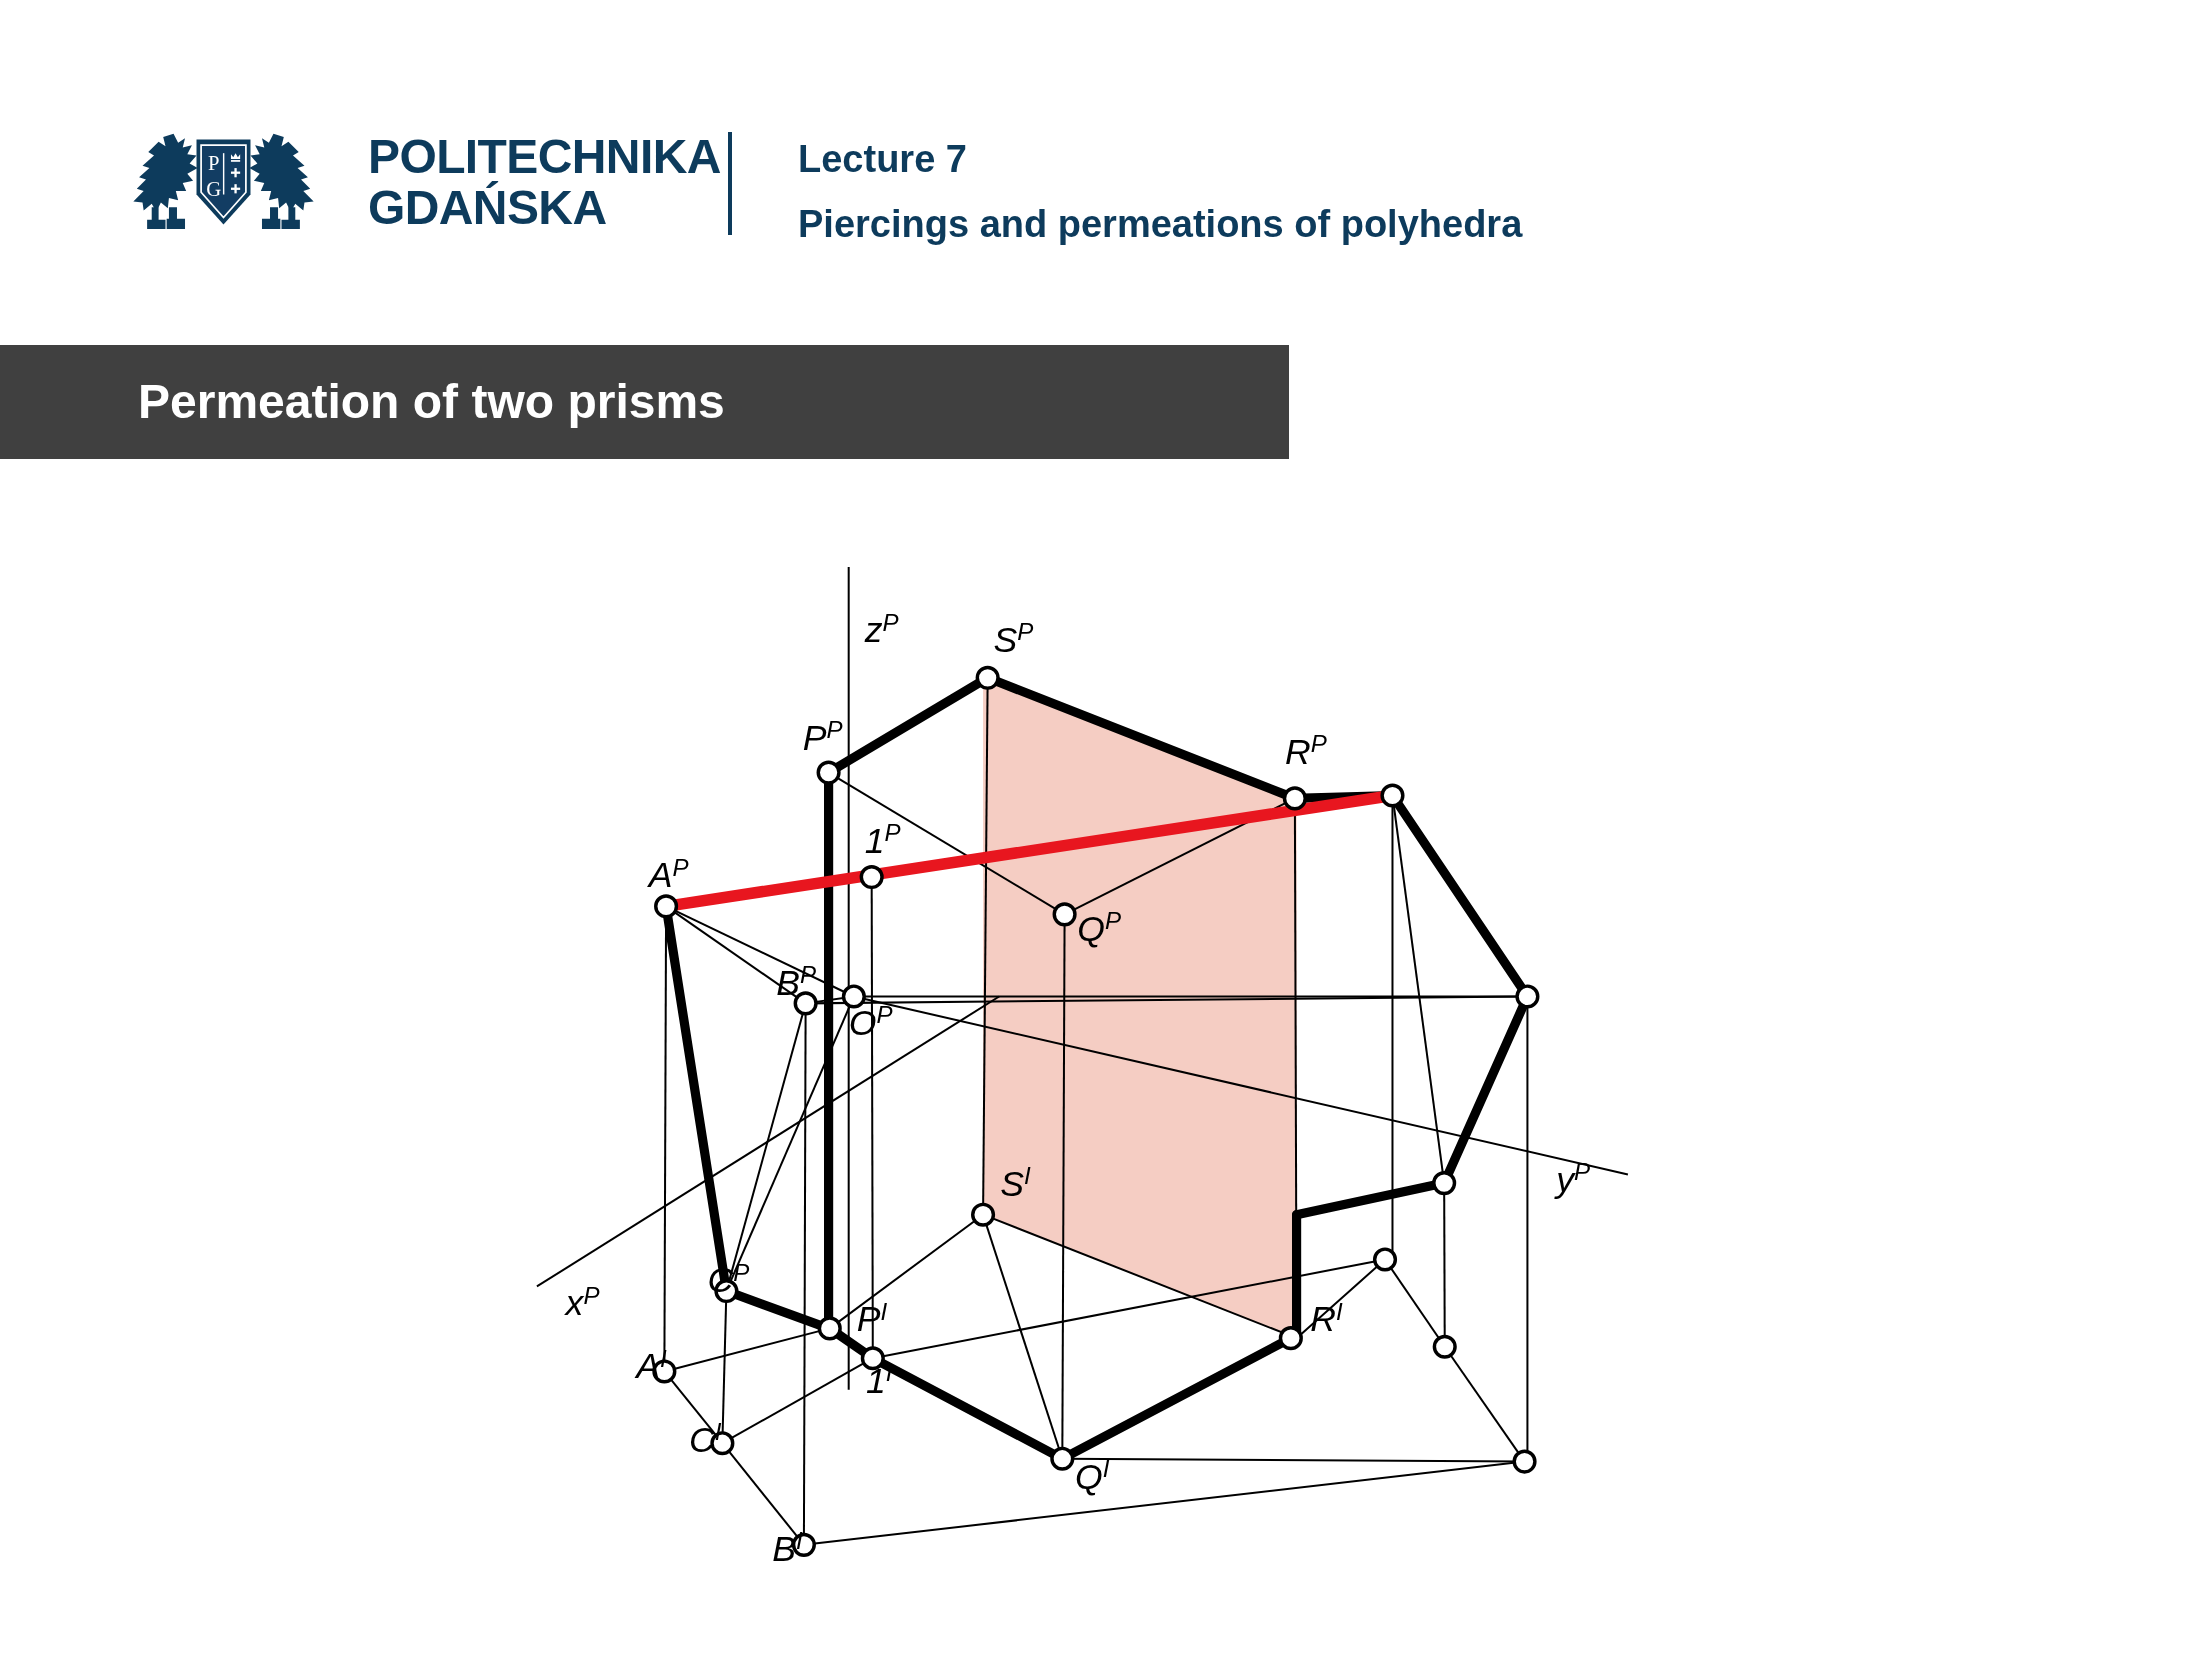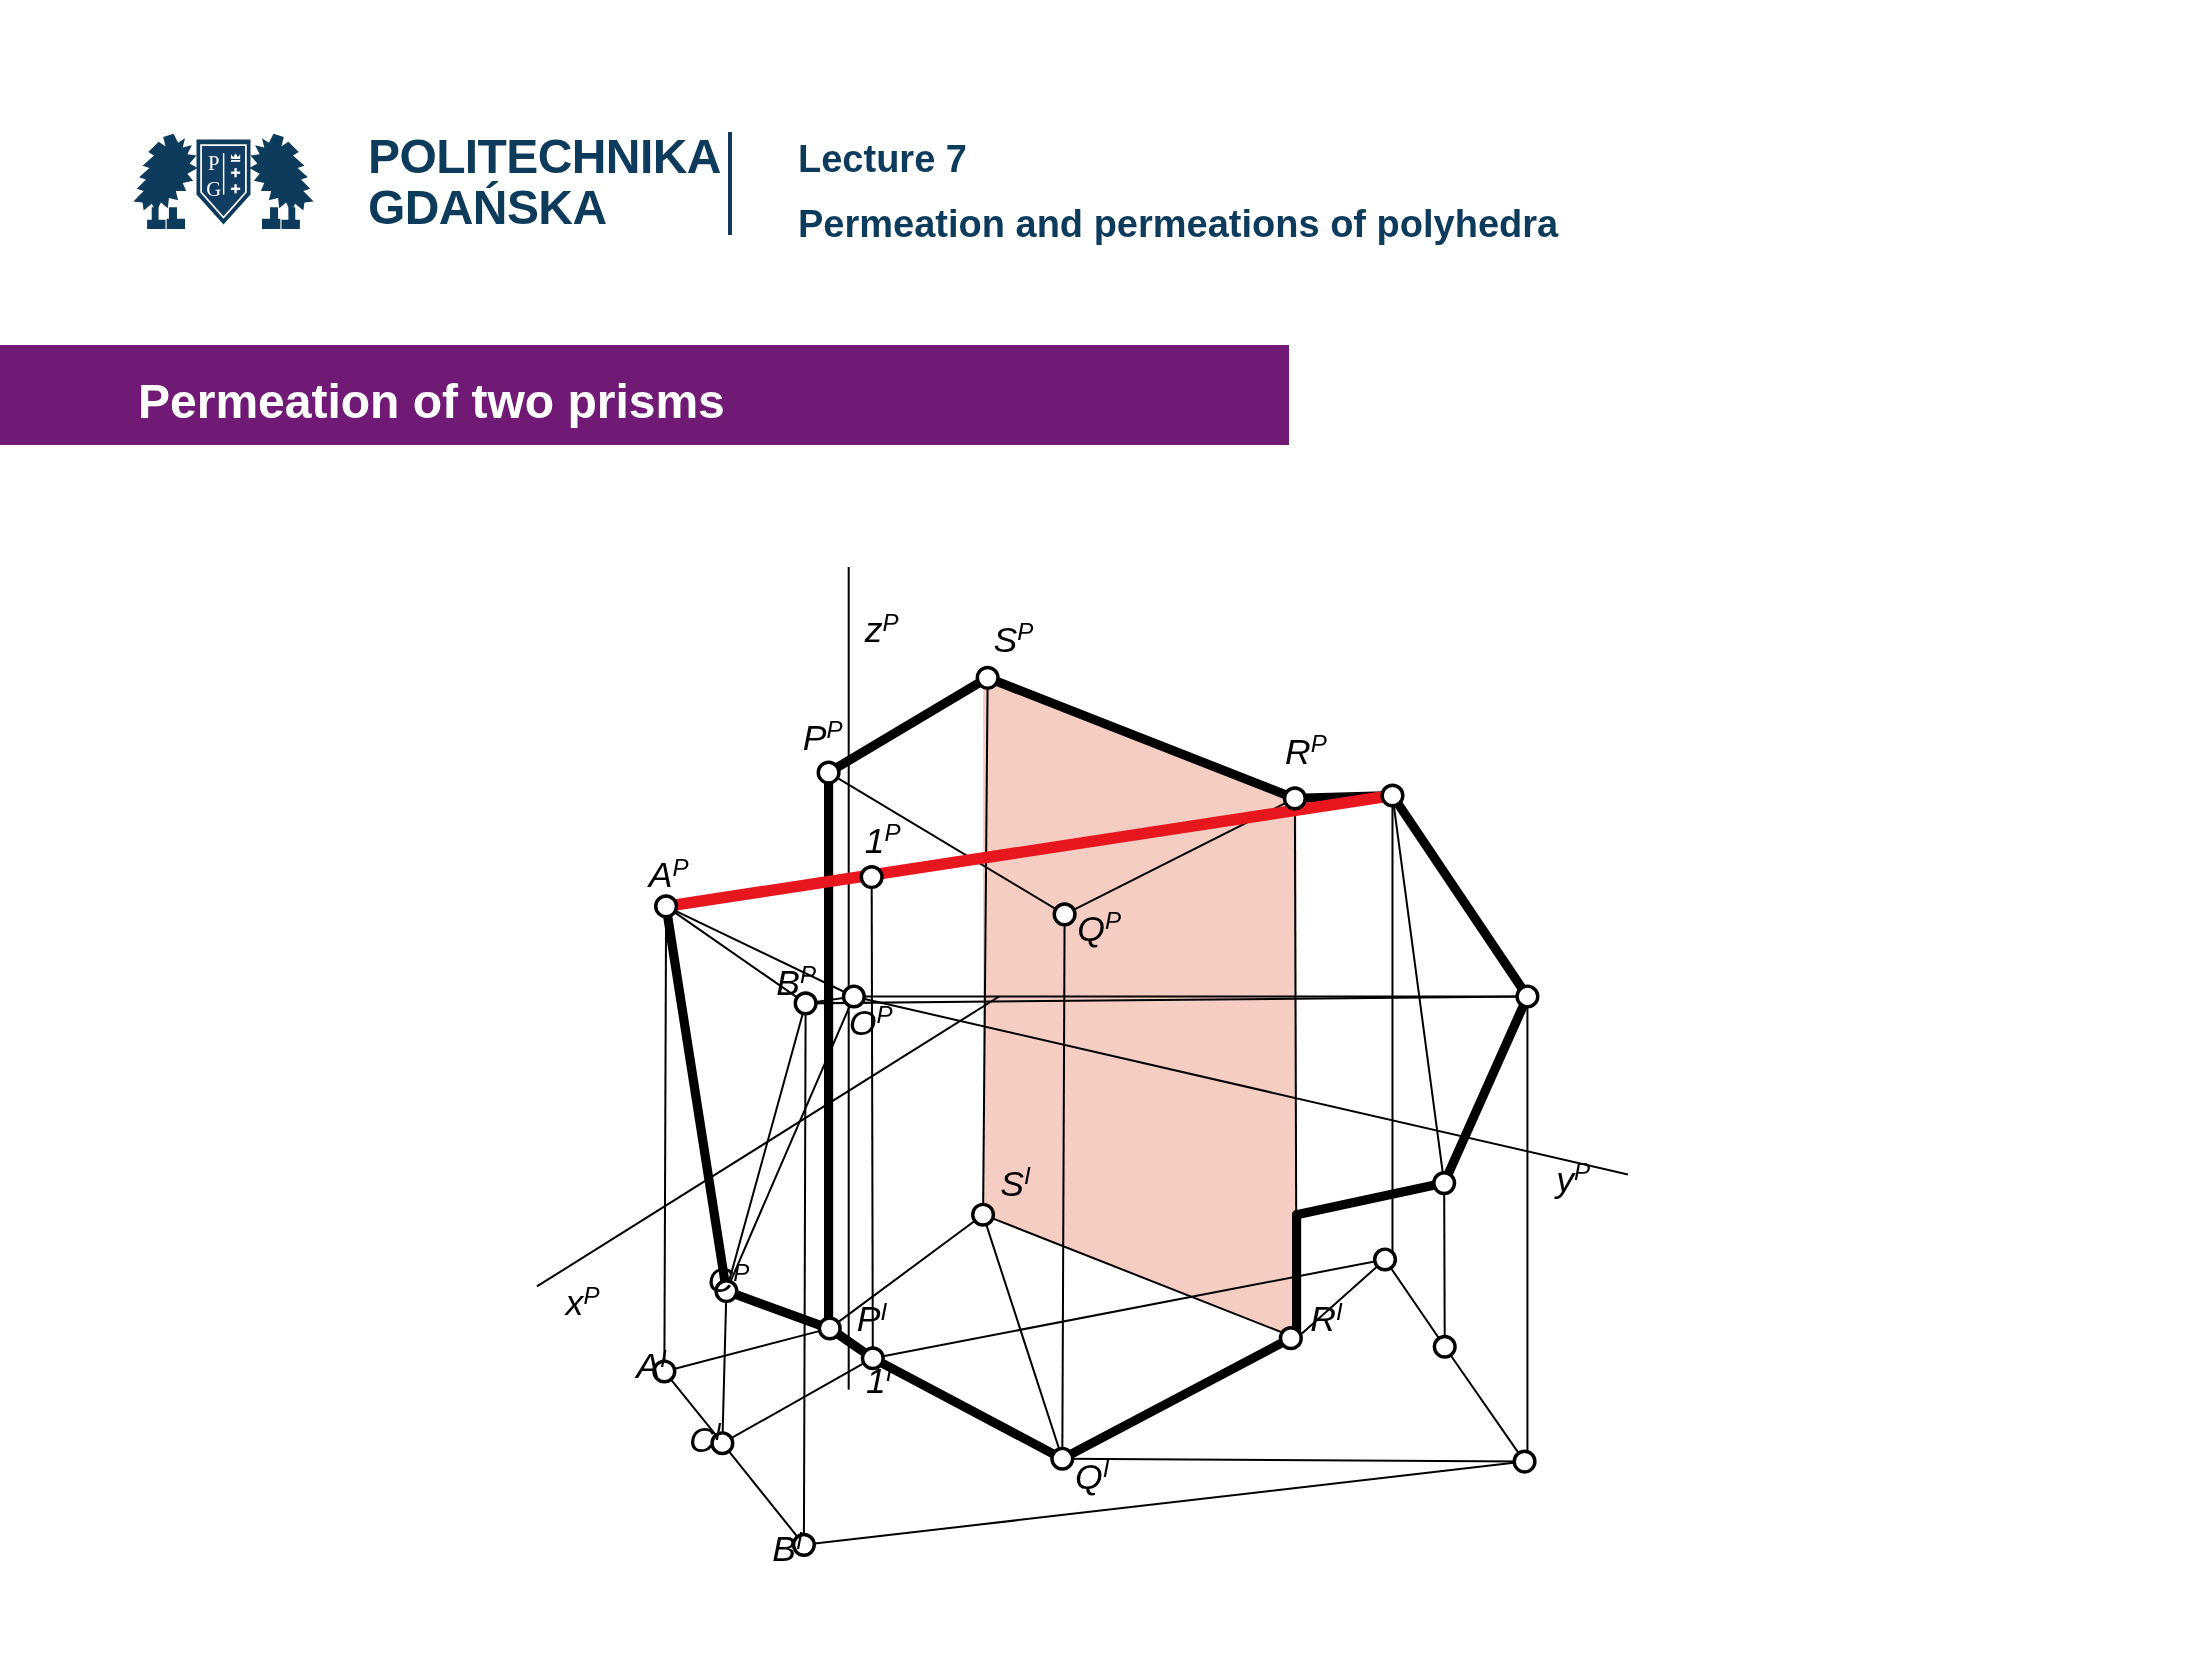--- a/index.html
+++ b/index.html
@@ -26,22 +26,22 @@
   #header-divider{
     position:absolute;left:728px;top:132px;width:4px;height:103px;
     background:#0d3b5c;
   }
   #lecture-block{
     position:absolute;left:798px;top:127px;
     color:#0d3b5c;font-weight:bold;font-size:38px;line-height:1.72;
   }
   
   #title-banner{
-    position:absolute;left:0;top:345px;width:1289px;height:100px;
-    background:#701a75;
+    position:absolute;left:0;top:345px;width:1289px;height:114px;
+    background:#404040;
   }
   #title-banner-text{
     position:absolute;left:138px;top:29px;
     color:#ffffff;font-weight:bold;font-size:48px;letter-spacing:0px;
   }
   
   #drawing{
     position:absolute;left:0;top:494px;width:2205px;height:1160px;
   }
   svg{display:block;}
@@ -96,21 +96,21 @@
 
   <div id="brand-text">
     <div>POLITECHNIKA</div>
     <div>GDAŃSKA</div>
   </div>
 
   <div id="header-divider"></div>
 
   <div id="lecture-block">
     <div>Lecture 7</div>
-    <div>Permeation and permeations of polyhedra</div>
+    <div>Piercings and permeations of polyhedra</div>
   </div>
 </div>
 
 <div id="title-banner">
   <div id="title-banner-text">Permeation of two prisms</div>
 </div>
 
 <div id="drawing">
 <svg width="2205" height="1160" viewBox="0 860 3840 2020">
 

